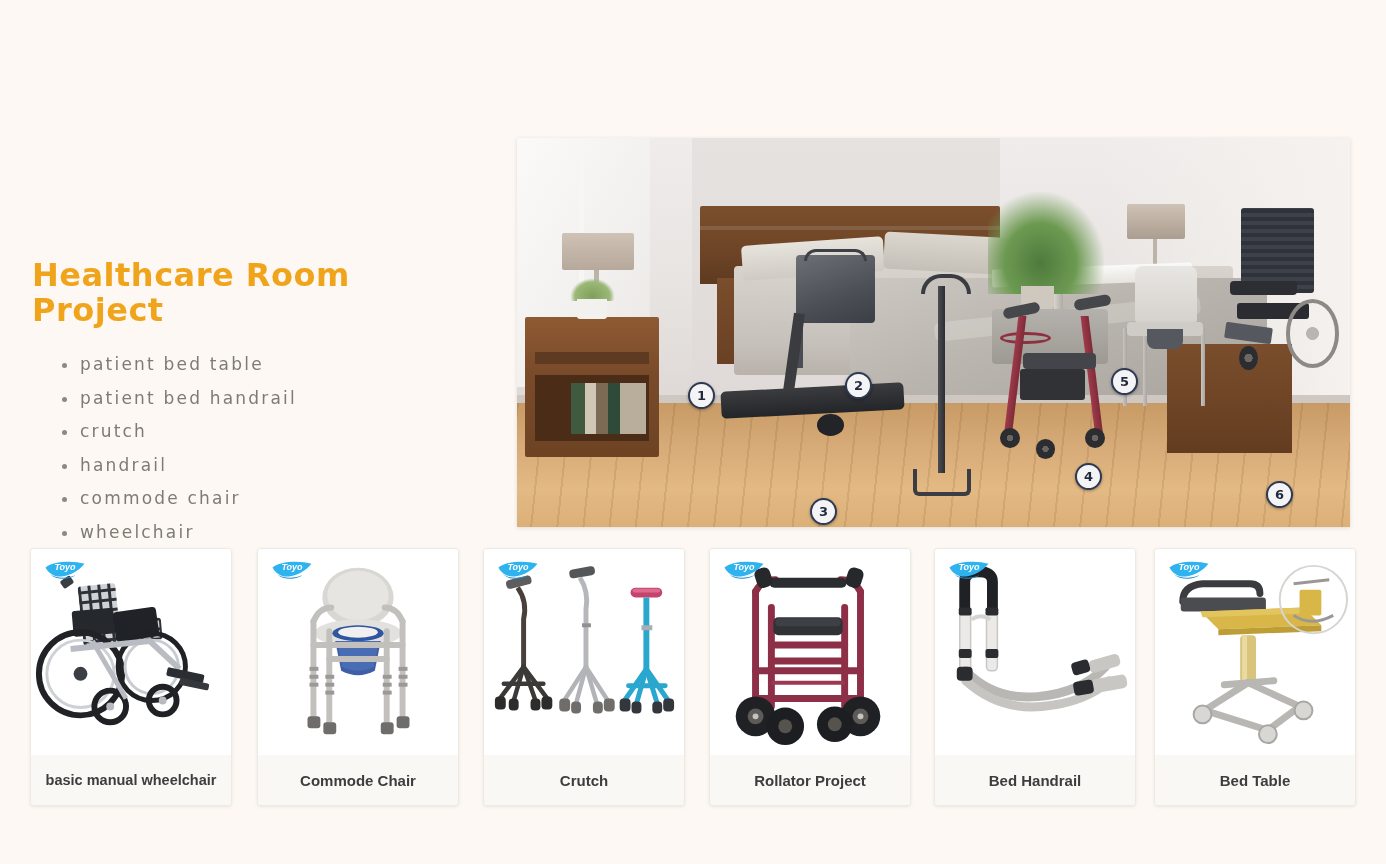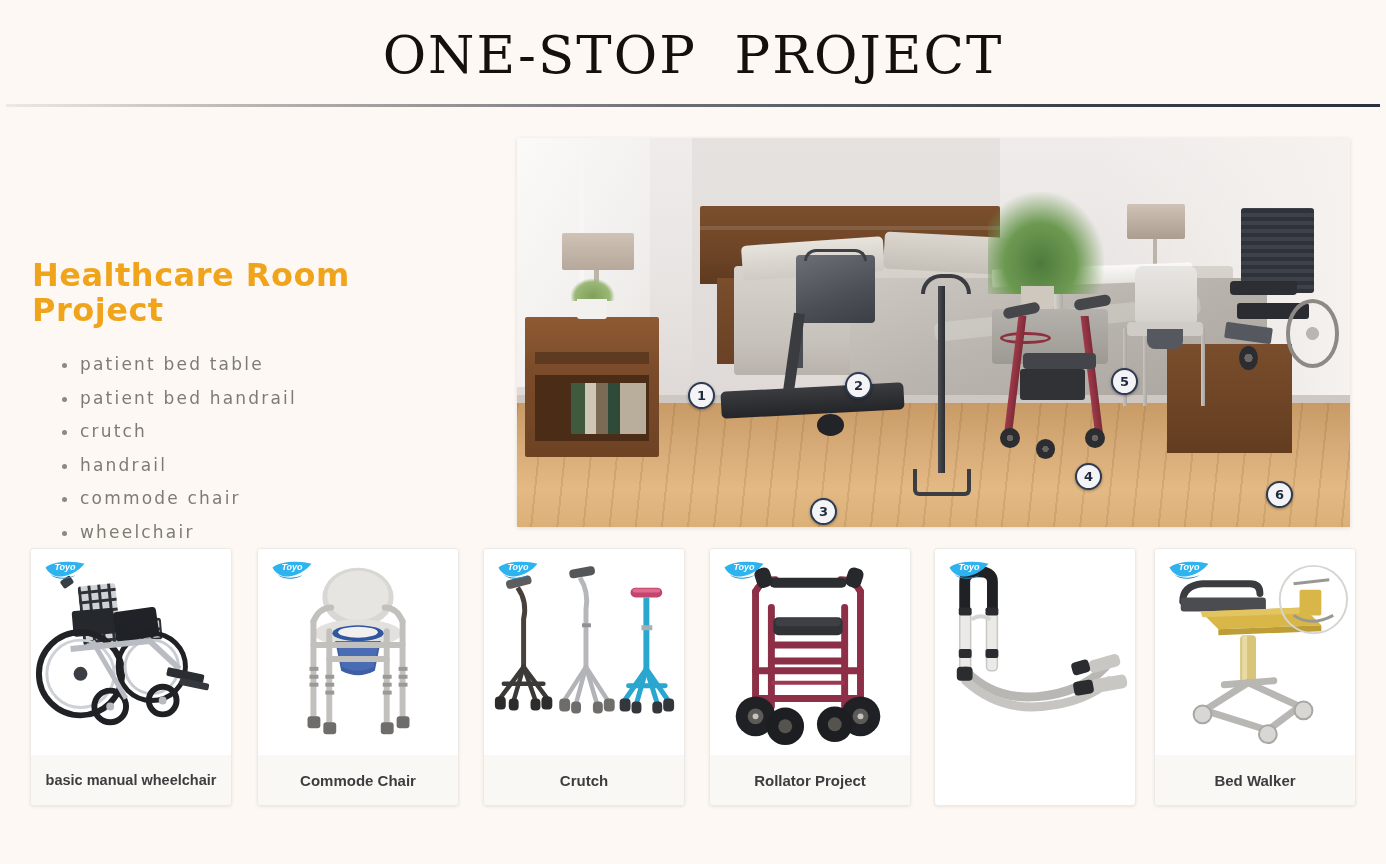--- a/index.html
+++ b/index.html
@@ -384,24 +384,20 @@
   }
   .card-label.small { font-size: 14.5px; }
   .prod { position: absolute; inset: 0; }
   .prod svg { width: 100%; height: 100%; display: block; }
 </style>
 </head>
 <body>
 
 <div class="page">
 
-  <div class="header">
-    <div class="page-title">ONE-STOP  PROJECT</div>
-    <div class="title-rule"></div>
-  </div>
 
   <div class="left-col">
     <div class="section-heading">Healthcare Room Project</div>
     <ul class="feature-list">
       <li><span class="bullet"></span><span>patient bed table</span></li>
       <li><span class="bullet"></span><span>patient bed handrail</span></li>
       <li><span class="bullet"></span><span>crutch</span></li>
       <li><span class="bullet"></span><span>handrail</span></li>
       <li><span class="bullet"></span><span>commode chair</span></li>
       <li><span class="bullet"></span><span>wheelchair</span></li>
@@ -725,20 +721,21 @@
             <rect x="138" y="112" width="18" height="13" rx="4" fill="#2a2c2f" transform="rotate(-16 147 118)"></rect>
             <rect x="140" y="132" width="20" height="14" rx="4" fill="#2a2c2f" transform="rotate(-10 150 139)"></rect>
           </svg>
         </div>
         <svg class="brand-logo" viewBox="0 0 60 32">
           <path d="M4 14 C12 6, 40 4, 56 9 C48 18, 40 24, 26 26 C16 27, 8 22, 4 14 Z" fill="#2fb3ef"></path>
           <path d="M10 23 C18 29, 34 29, 44 24 C36 31, 18 31, 10 23 Z" fill="#1b8fd0"></path>
           <text x="30" y="17" font-family="Liberation Sans, sans-serif" font-size="12" font-style="italic" font-weight="700" fill="#ffffff" text-anchor="middle">Toyo</text>
         </svg>
       </div>
+      <div class="card-label">Bed Handrail</div>
     </div>
 
     <div class="card" style="left:1124px">
       <div class="card-media">
         <div class="prod">
           <svg viewBox="0 0 202 208" preserveAspectRatio="xMidYMid meet">
             <path d="M28 52 Q28 36 48 34 L96 34 Q106 34 106 44" stroke="#3a3c40" stroke-width="7" fill="none" stroke-linecap="round"></path>
             <rect x="26" y="48" width="86" height="14" rx="3" fill="#4a4c50"></rect>
             <polygon points="46,62 150,58 168,76 64,80" fill="#d8b648"></polygon>
             <polygon points="46,62 150,58 152,64 48,68" fill="#e3c55f"></polygon>
@@ -762,17 +759,17 @@
             <path d="M140 34 L176 30" stroke="#9a9894" stroke-width="3" fill="none"></path>
             <path d="M140 66 Q158 78 180 66" stroke="#9a9894" stroke-width="3" fill="none"></path>
           </svg>
         </div>
         <svg class="brand-logo" viewBox="0 0 60 32">
           <path d="M4 14 C12 6, 40 4, 56 9 C48 18, 40 24, 26 26 C16 27, 8 22, 4 14 Z" fill="#2fb3ef"></path>
           <path d="M10 23 C18 29, 34 29, 44 24 C36 31, 18 31, 10 23 Z" fill="#1b8fd0"></path>
           <text x="30" y="17" font-family="Liberation Sans, sans-serif" font-size="12" font-style="italic" font-weight="700" fill="#ffffff" text-anchor="middle">Toyo</text>
         </svg>
       </div>
-      <div class="card-label">Bed Walker</div>
+      <div class="card-label">Bed Table</div>
     </div>
 
   </div>
 </div>
 
 </body></html>

